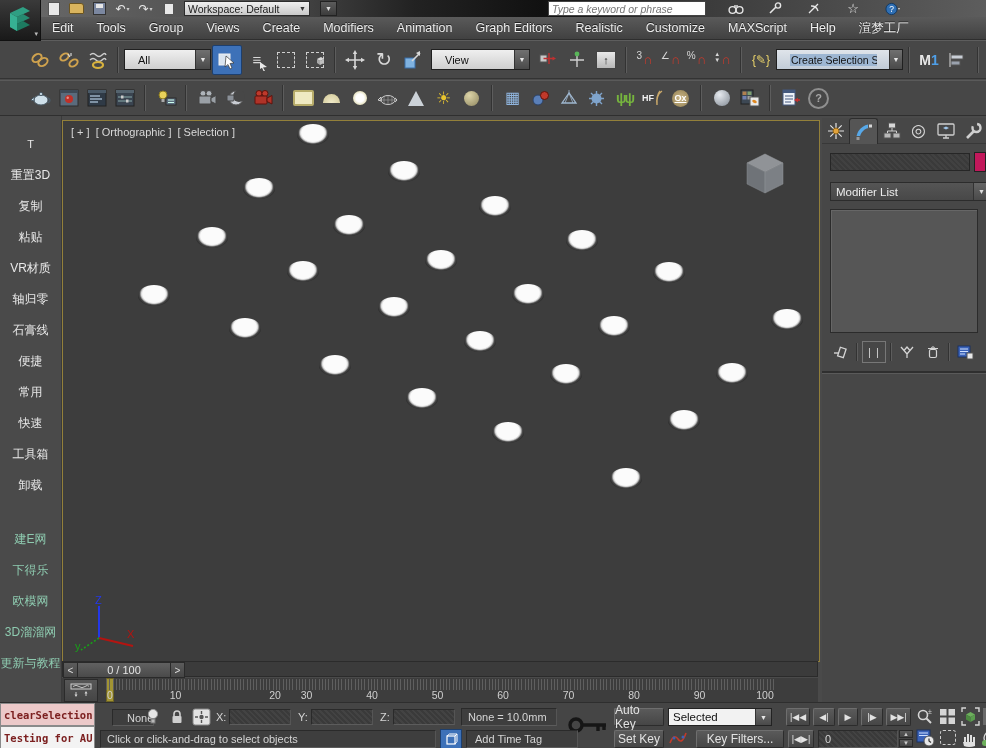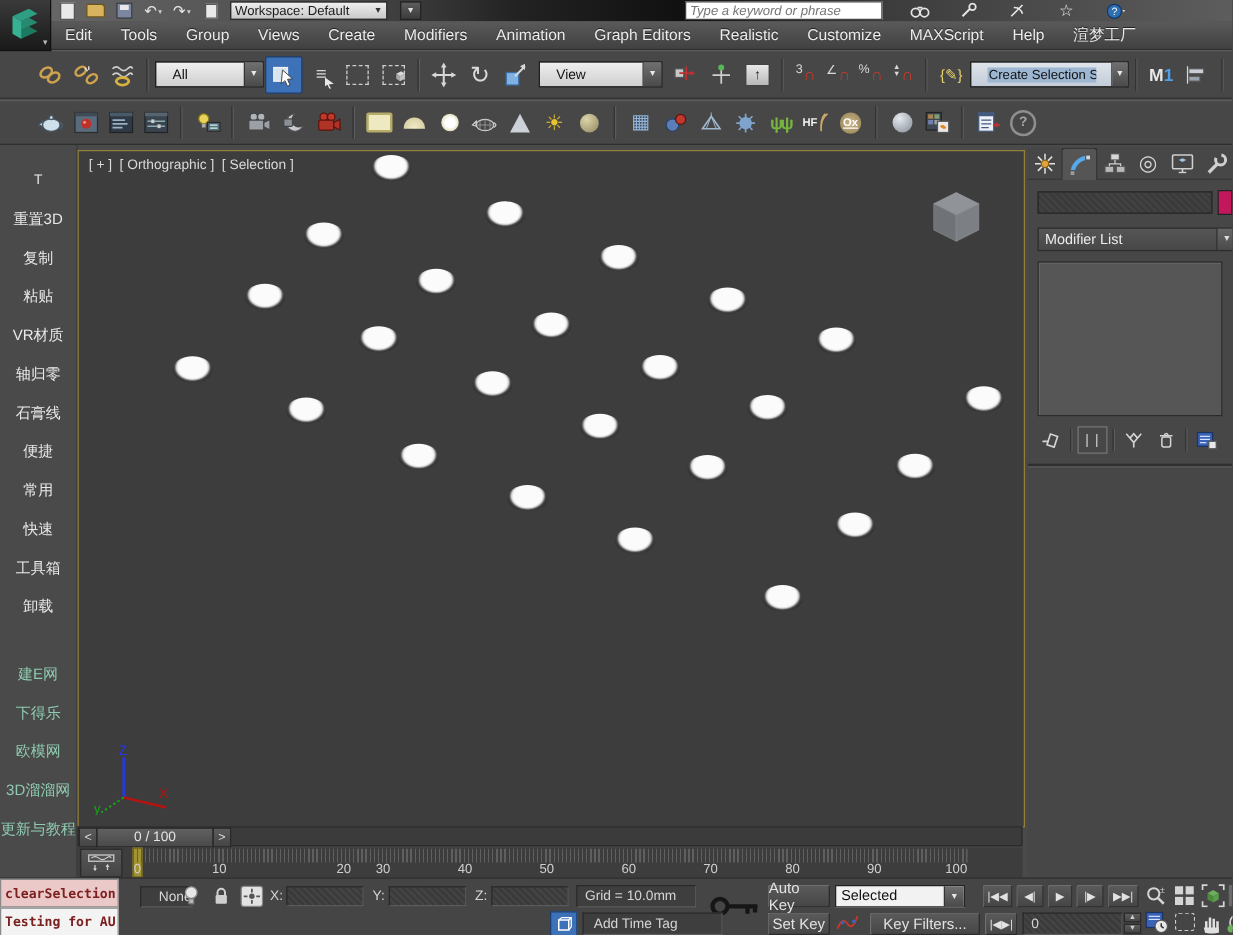--- a/index.html
+++ b/index.html
@@ -748,21 +748,21 @@
           <path d="M9.5 3 V6 M9.5 12 V15 M3 9 H6 M13 9 H16" stroke="#555" stroke-width="1.4"></path>
         </svg>
     </span>
     <span class="sb-abs lbl" style="left:216px;top:8px;">X:</span>
     <div class="sb-abs sunken hatch fld" style="left:229px;top:6px;width:62px;"></div>
     <span class="sb-abs lbl" style="left:298px;top:8px;">Y:</span>
     <div class="sb-abs sunken hatch fld" style="left:311px;top:6px;width:62px;"></div>
     <span class="sb-abs lbl" style="left:380px;top:8px;">Z:</span>
     <div class="sb-abs sunken fld hatch" style="left:393px;top:6px;width:62px;"></div>
     <div class="sb-abs sunken" style="left:461px;top:5px;width:96px;height:18px;display:flex;align-items:center;padding-left:6px;">
-        <span class="lbl">Grid = 10.0mm</span>
+        <span class="lbl">None = 10.0mm</span>
       </div>
 
     <span class="sb-abs" style="left:568px;top:8px;">
       <svg width="42" height="28" viewBox="0 0 42 28">
           <circle cx="8" cy="14" r="6" fill="none" stroke="#161616" stroke-width="3.4"></circle>
           <path d="M14 14 H38 M30 14 V20 M36 14 V19" stroke="#161616" stroke-width="3.4"></path>
         </svg>
     </span>
     <div class="sb-abs raised statbtn" style="left:614px;top:5px;width:50px;">
         <span>Auto Key</span>
@@ -804,20 +804,23 @@
     <span class="sb-abs" style="left:961px;top:4px;">
       <svg width="19" height="19" viewBox="0 0 19 19">
           <path d="M1 5 V1 H5 M14 1 H18 V5 M18 14 V18 H14 M5 18 H1 V14" fill="none" stroke="#d5d5d5" stroke-width="1.4"></path>
           <polygon points="9.5,5 14,7.5 9.5,10 5,7.5" fill="#6db05c"></polygon>
           <polygon points="5,7.5 9.5,10 9.5,15 5,12.5" fill="#4c8a40"></polygon>
           <polygon points="14,7.5 9.5,10 9.5,15 14,12.5" fill="#5a9e4e"></polygon>
         </svg>
     </span>
     <span class="sb-abs" style="left:983px;top:5px;width:3px;height:17px;background:#6a6a6a;"></span>
 
+    <div class="sb-abs sunken" style="left:100px;top:27px;width:336px;height:18px;display:flex;align-items:center;padding-left:6px;overflow:hidden;">
+        <span class="lbl" style="white-space:nowrap;">Click or click-and-drag to select objects</span>
+      </div>
     <span class="sb-abs" style="left:440px;top:26px;width:22px;height:20px;background:#3d71b8;border:1px solid #1d3f6e;display:flex;align-items:center;justify-content:center;">
       <svg width="13" height="13" viewBox="0 0 13 13">
           <rect x="2" y="3" width="8" height="8" fill="none" stroke="#fff" stroke-width="1.2"></rect>
           <path d="M2 3 L4.5 1 H12 V8.5 L10 11 M10 3 L12 1" fill="none" stroke="#fff" stroke-width="1"></path>
         </svg>
     </span>
     <div class="sb-abs sunken" style="left:466px;top:27px;width:112px;height:18px;display:flex;align-items:center;padding-left:8px;">
         <span class="lbl">Add Time Tag</span>
       </div>
     <div class="sb-abs raised statbtn" style="left:614px;top:27px;width:50px;">

